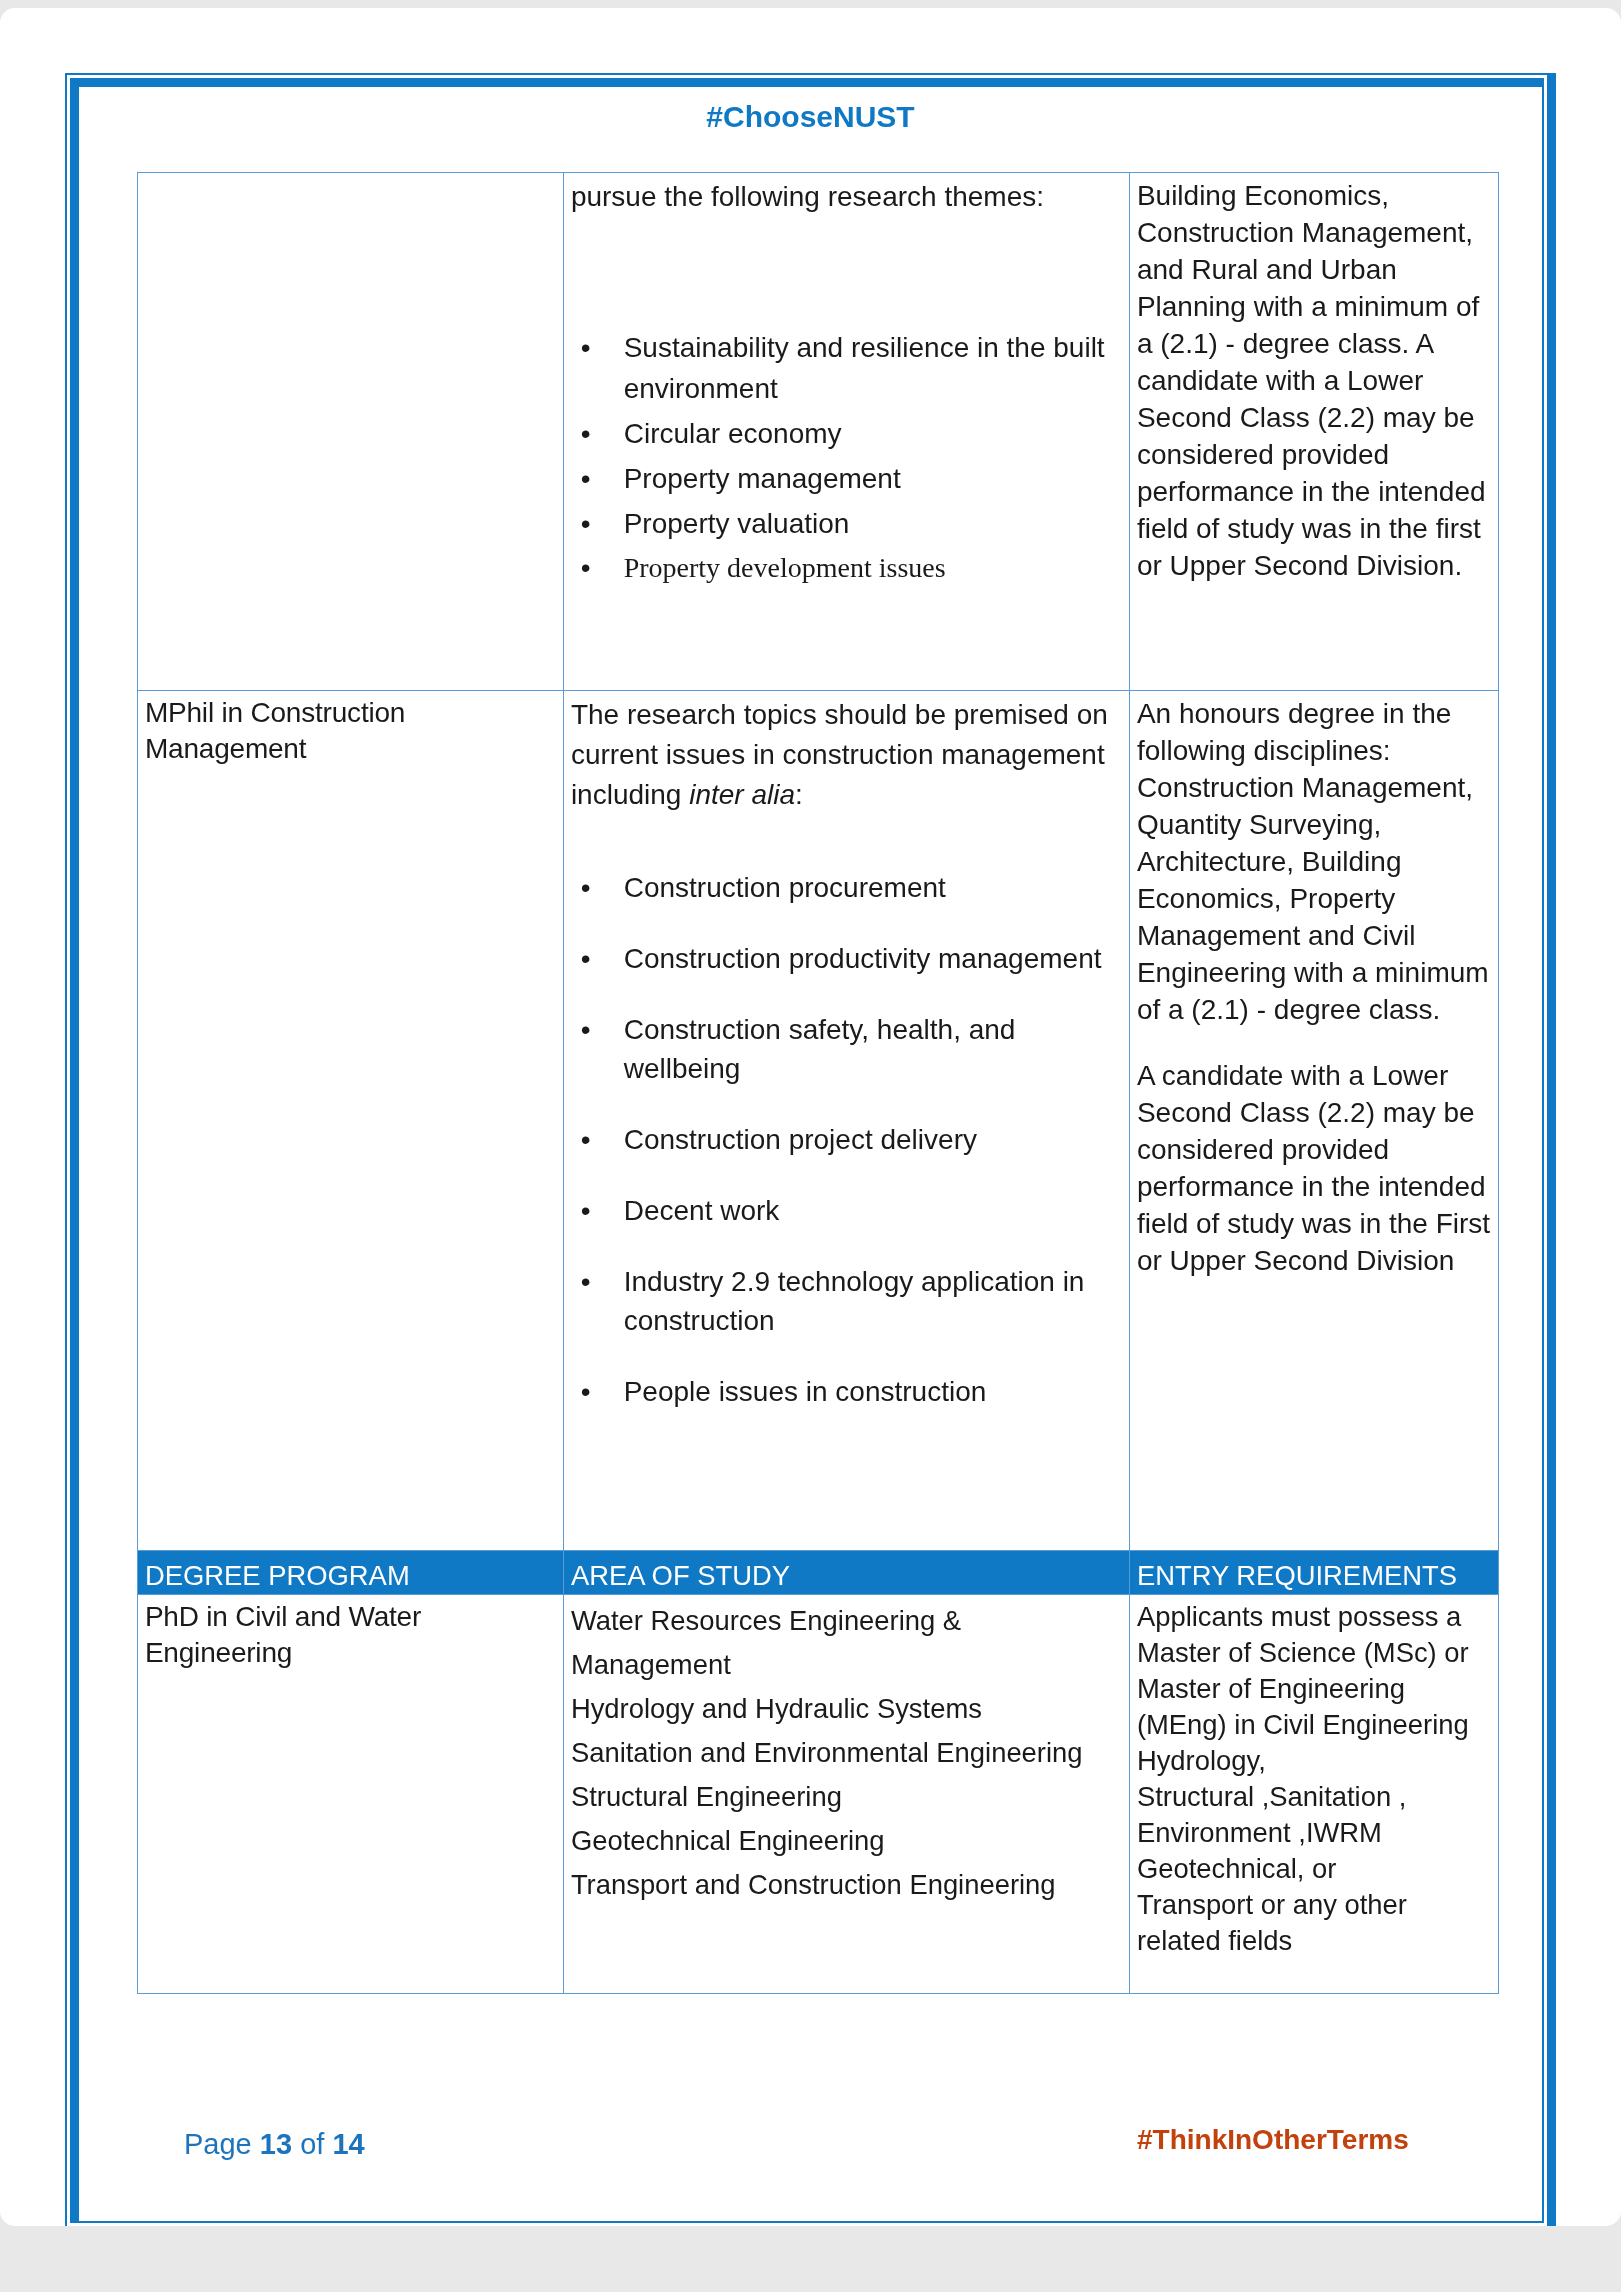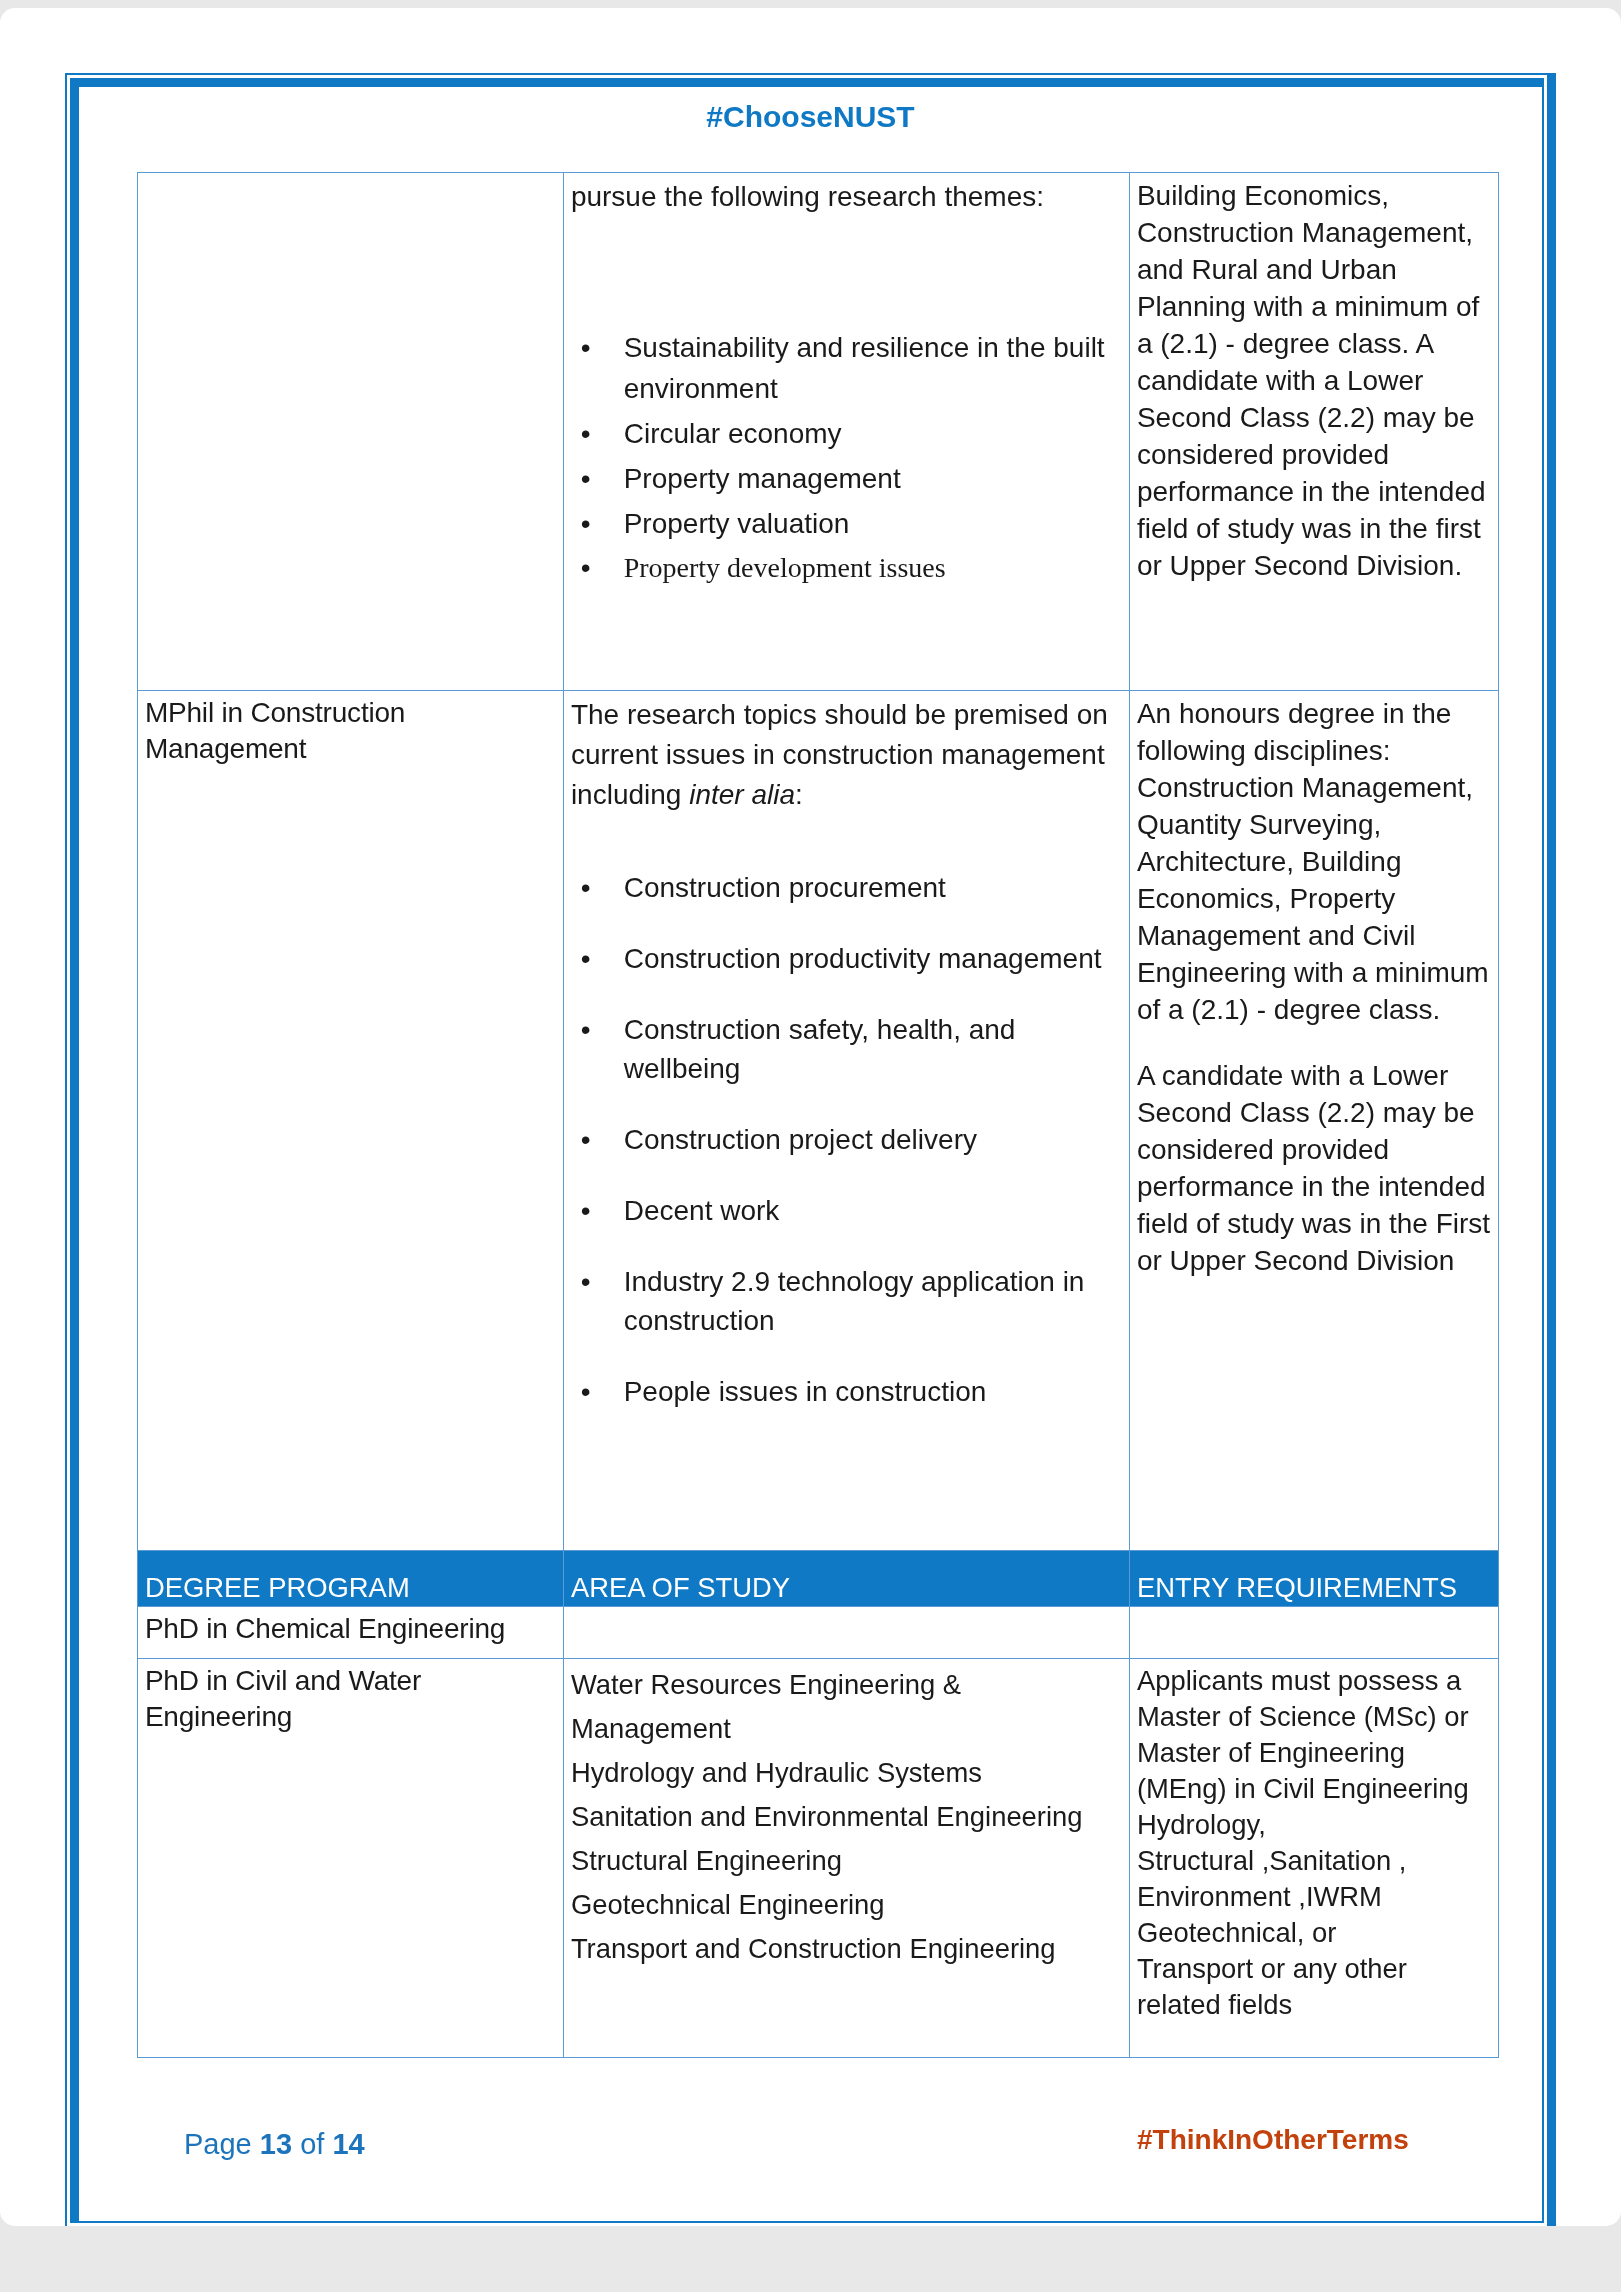--- a/index.html
+++ b/index.html
@@ -37,21 +37,21 @@
   .row-chem   { height:52px; }
   .row-civil  { height:399px; }
   .row-elec   { height:47px; }
 
   .program-cell {
     font-weight:normal; vertical-align:middle; line-height:36px;
     font-size:27.4px; letter-spacing:-0.2px;
   }
   .row-head td {
     background:#0f79c5; color:#ffffff; vertical-align:middle;
-    font-size:27.4px; padding-top:20px; padding-bottom:2px; line-height:33px;
+    font-size:27.4px; padding-top:8px; padding-bottom:2px; line-height:33px;
   }
   .intro { margin:0; line-height:40px; }
   .gap-xl { margin-bottom:110px; }
   .gap-md { margin-bottom:53px; }
   ul.bullets { list-style:none; margin:0; padding:0; }
   .bullets li { display:flex; line-height:41px; margin:0; }
   .bullets .bullet { flex:0 0 43px; padding-left:9.8px; }
   .bullets-tight li { margin-bottom:3.9px; }
   .bullets-spaced li { margin-bottom:32px; line-height:39px; }
   .serif-item { font-family:"Liberation Serif", serif; }
@@ -160,25 +160,20 @@
           <p class="p-gap">A candidate with a Lower Second Class (2.2) may be considered provided performance in the intended field of study was in the First or Upper Second Division</p>
         </td>
       </tr>
 
       <tr class="row-head">
         <td>DEGREE PROGRAM</td>
         <td>AREA OF STUDY</td>
         <td>ENTRY REQUIREMENTS</td>
       </tr>
 
-      <tr class="row-chem">
-        <td class="program-cell">PhD in Chemical Engineering</td>
-        <td></td>
-        <td></td>
-      </tr>
 
       <tr class="row-civil">
         <td class="program-cell">PhD in Civil and Water Engineering</td>
         <td>
           <div class="area-lines">
             <div>Water Resources Engineering &amp; Management</div>
             <div>Hydrology and Hydraulic Systems</div>
             <div>Sanitation and Environmental Engineering</div>
             <div>Structural Engineering</div>
             <div>Geotechnical Engineering</div>

